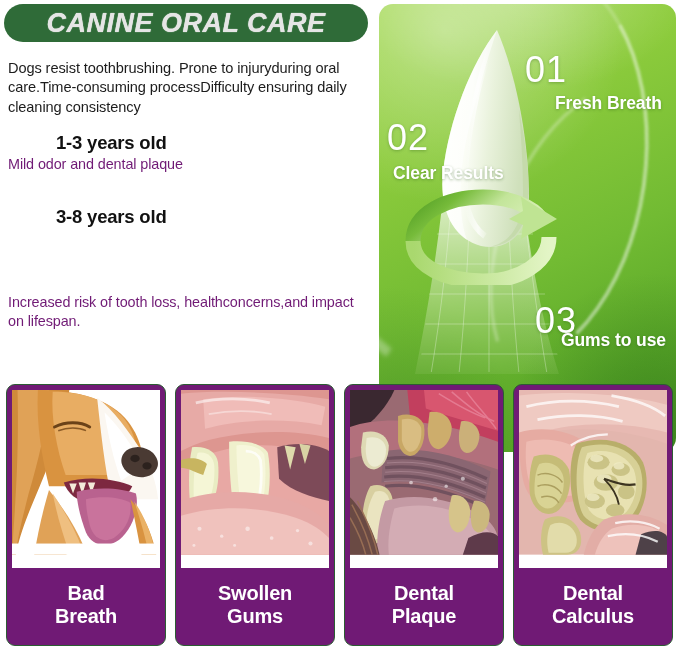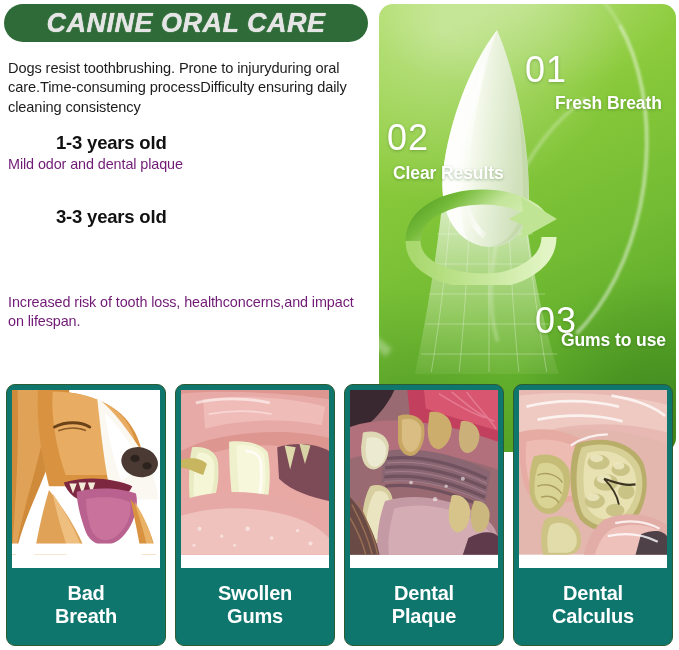--- a/index.html
+++ b/index.html
@@ -199,21 +199,21 @@
     height: 262px;
     display: flex;
     gap: 9px;
     padding: 0 6px;
     box-sizing: border-box;
   }
   .photo-card {
     position: relative;
     flex: 1 1 0;
     border-radius: 9px;
-    background: #0f766e;
+    background: #701a75;
     border: 1px solid #2c5c33;
     overflow: hidden;
     box-sizing: border-box;
     display: flex;
     flex-direction: column;
   }
   .photo-frame {
     position: relative;
     margin: 5px 5px 0 5px;
     height: 178px;
@@ -248,21 +248,21 @@
     </div>
 
     <p id="intro-paragraph">Dogs resist toothbrushing. Prone to injuryduring oral care.Time-consuming processDifficulty ensuring daily cleaning consistency</p>
 
     <div class="age-block" id="age-block-0">
       <div class="age-head">1-3 years old</div>
       <div class="age-body">Mild odor and dental plaque</div>
     </div>
 
     <div class="age-block" id="age-block-1">
-      <div class="age-head">3-3 years old</div>
+      <div class="age-head">3-8 years old</div>
     </div>
 
     <div class="age-block" id="age-block-2">
       <div class="age-body">Increased risk of tooth loss, healthconcerns,and impact on lifespan.</div>
     </div>
 
   </div>
 
   <div id="hero-panel">
     <div id="hero-glow-top"></div>

